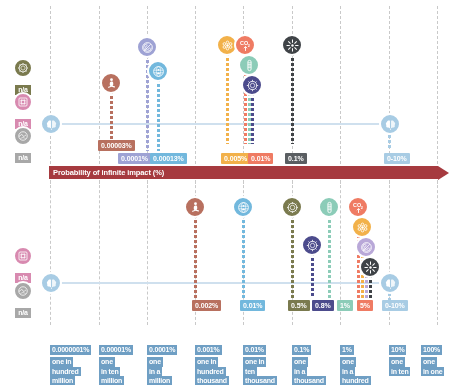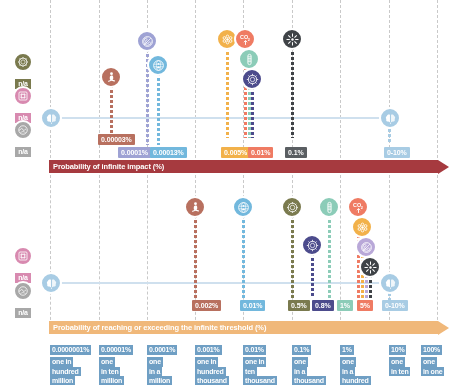--- a/index.html
+++ b/index.html
@@ -4,21 +4,21 @@
 <style>
   html,body{margin:0;padding:0;}
   body{
     width:460px;height:385px;
     background:#ffffff;
     font-family:"Liberation Sans", sans-serif;
     overflow:hidden;
     position:relative;
   }
   .panel{position:absolute;left:0;top:0;width:460px;}
-  #panel-top{height:180px;}
+  #panel-top{height:180px;margin-top:6px;}
   #panel-bottom{top:180px;height:205px;}
 
   
   .plot{position:absolute;left:0;top:0;width:460px;height:100%;}
   .grid-line{
     position:absolute;top:0;width:0;
     border-left:1px dashed #c9c9c9;
   }
   .baseline{
     position:absolute;height:2px;background:#cfe0ee;
@@ -367,26 +367,20 @@
     </div>
 
     <div class="chip" style="left:192px;top:120px;background:#b8705f;">0.002%</div>
     <div class="chip" style="left:240px;top:120px;background:#72b8dd;">0.01%</div>
     <div class="chip" style="left:288px;top:120px;background:#7a7a4e;">0.5%</div>
     <div class="chip" style="left:312px;top:120px;background:#4c4b8c;">0.8%</div>
     <div class="chip" style="left:337px;top:120px;background:#8cccb8;">1%</div>
     <div class="chip" style="left:357px;top:120px;background:#ef7b63;">5%</div>
     <div class="chip" style="left:382px;top:120px;background:#a8cce4;">0-10%</div>
 
-    <div class="axis-bar" style="left:49px;top:141px;width:400px;">
-      <div class="bar-body" style="background:#f0b87a;">
-        <span class="axis-title">Probability of reaching or exceeding the infinite threshold (%)</span>
-      </div>
-      <div class="bar-tip" style="border-left:11px solid #f0b87a;"></div>
-    </div>
 
     <div class="tick" style="left:50px;top:158px;">
       <span class="tv">0.0000001%</span>
       <span class="tw">
           <span>one in</span>
           <span>hundred</span>
           <span>million</span>
         </span>
     </div>
     <div class="tick" style="left:99px;top:158px;">

